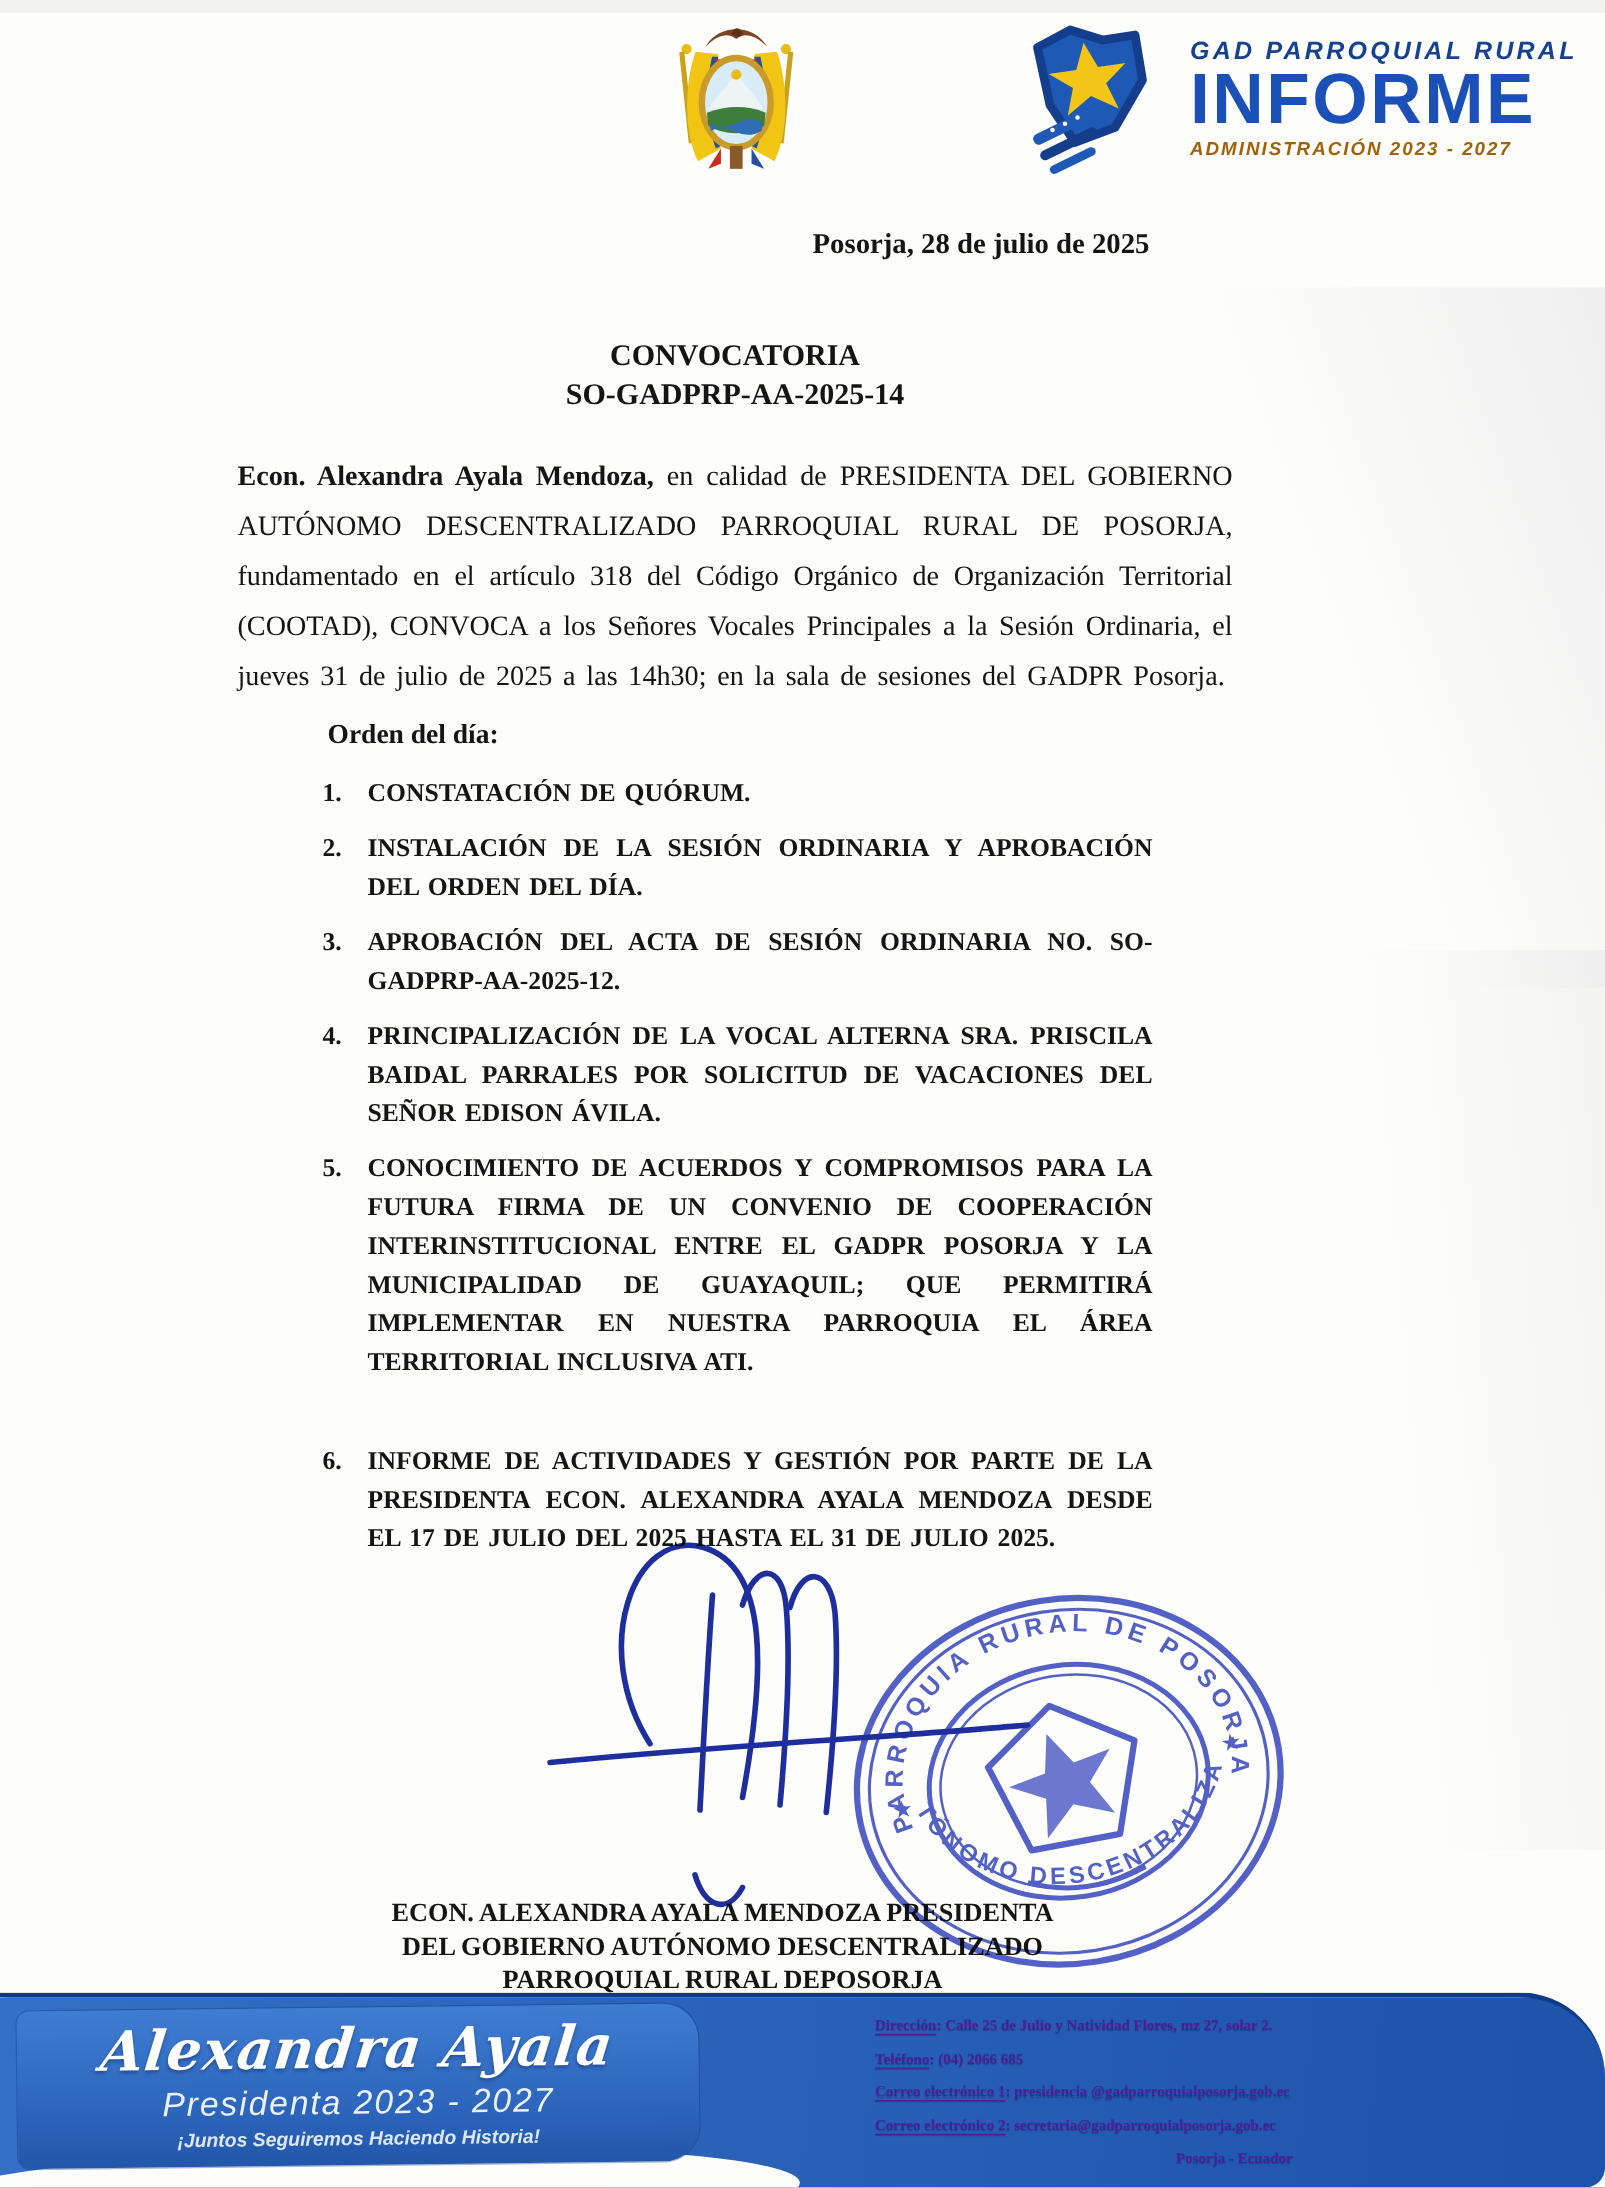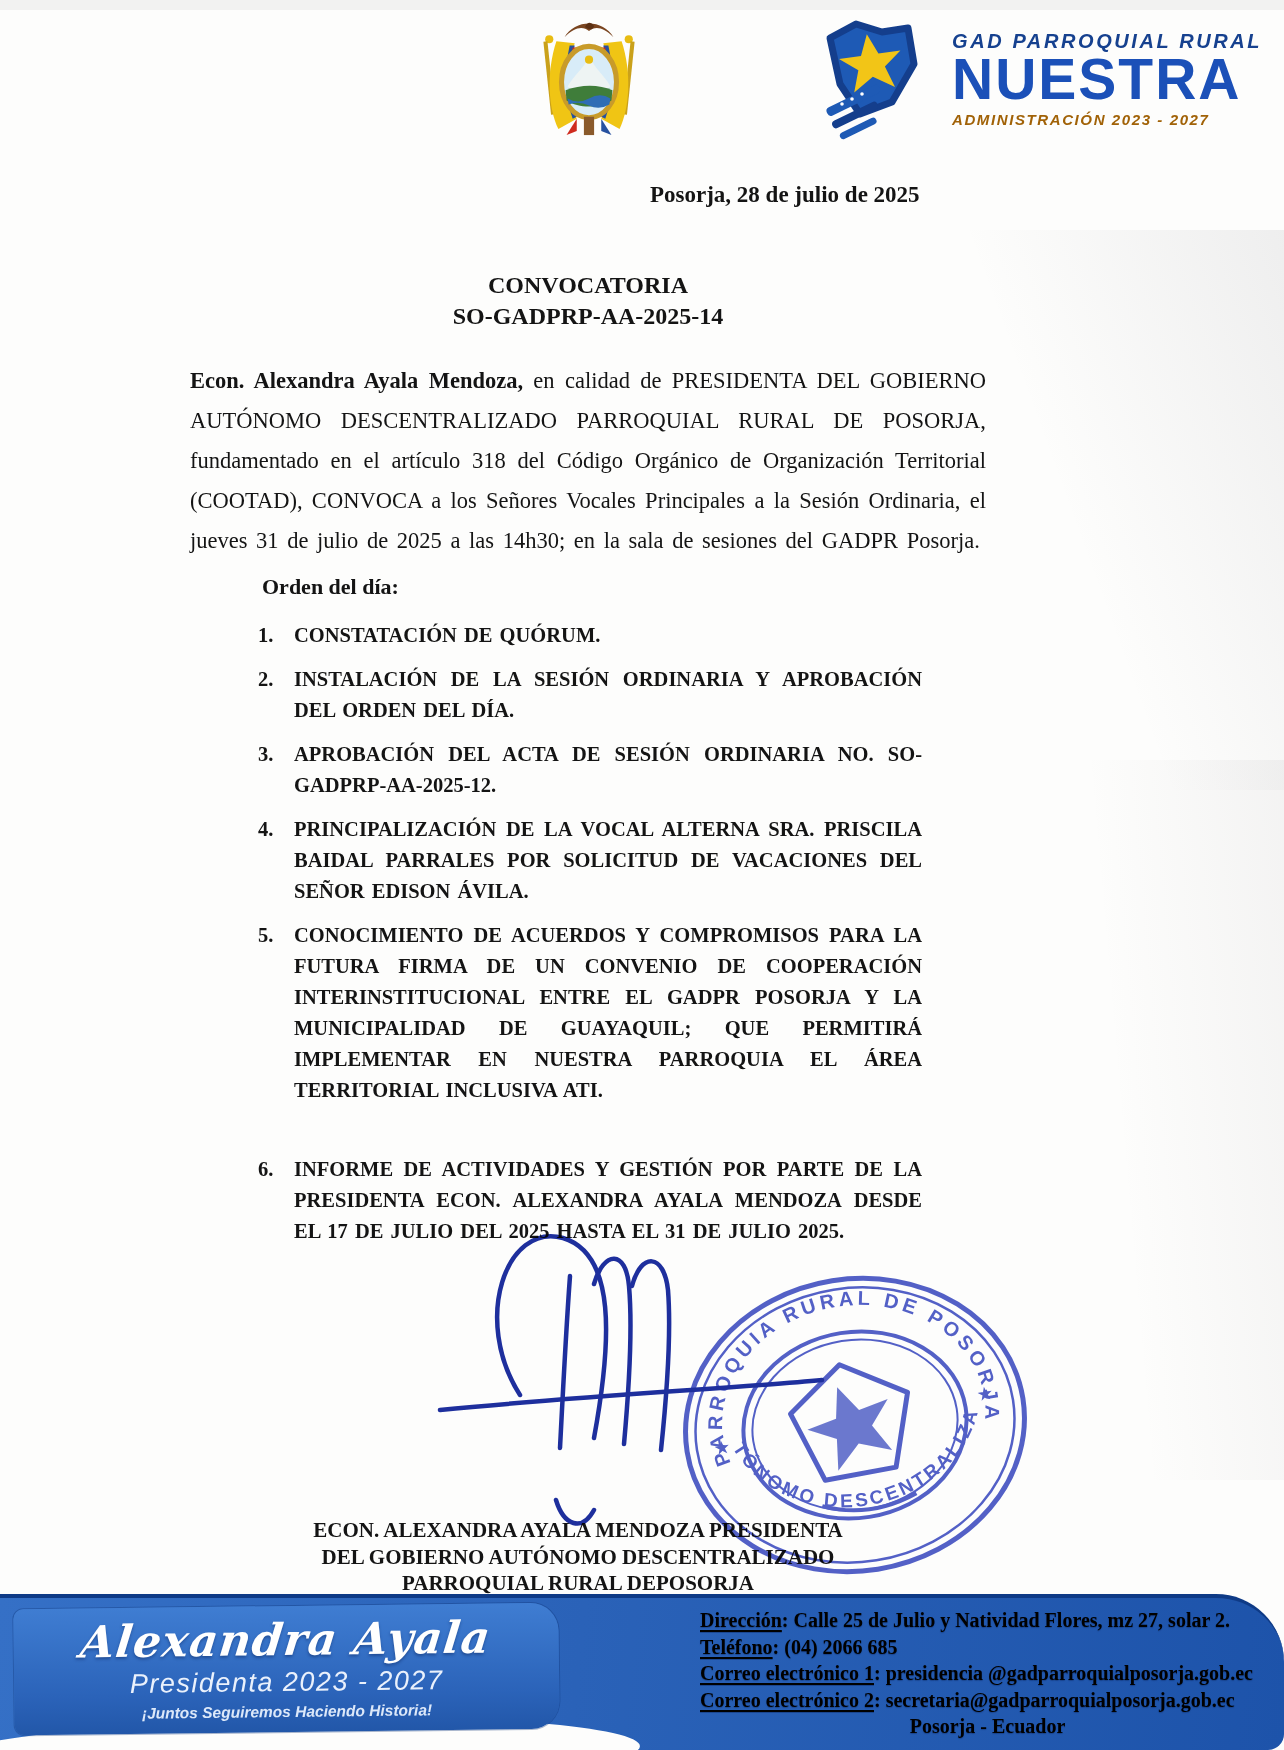--- a/index.html
+++ b/index.html
@@ -50,22 +50,22 @@
     border-radius:50%;transform:rotate(-1.3deg);}
   .ribbon{position:absolute;left:14px;top:12px;width:545px;height:126px;
     background:linear-gradient(180deg,#3f7dd2,#2b63b9 70%,#2257a9);
     border-radius:10px 28px 28px 10px;transform:rotate(-.7deg);
     box-shadow:0 0 0 1px rgba(14,52,118,.35);
     display:flex;flex-direction:column;align-items:center;justify-content:center;color:#fff;}
   .ribbon-name{font-family:"DejaVu Serif",serif;font-style:italic;font-weight:bold;font-size:44px;line-height:46px;
     transform:skewX(-7deg);text-shadow:0 2px 3px rgba(10,35,90,.45);letter-spacing:1px;}
   .ribbon-role{font-family:"Liberation Sans",sans-serif;font-style:italic;font-size:27px;color:#eaf1fc;letter-spacing:1.5px;margin-top:4px;}
   .ribbon-slogan{font-family:"Liberation Sans",sans-serif;font-style:italic;font-weight:bold;font-size:15.5px;color:#dce8f9;margin-top:5px;}
-  .contact{position:absolute;left:700px;top:13px;width:575px;color:#000000;
-    font-size:20px;font-weight:bold;line-height:26.5px;text-shadow:0 1px 1px rgba(10,35,90,.4);}
+  .contact{position:absolute;left:700px;top:13px;width:575px;color:#4c1d95;
+    font-size:12px;font-weight:bold;line-height:26.5px;text-shadow:0 1px 1px rgba(10,35,90,.4);}
   .contact .u{text-decoration:underline;text-underline-offset:3px;}
   .contact-loc{text-align:center;}
 </style>
 </head>
 <body>
 
 <div class="page">
   <div class="scan-top"></div>
   <div class="scan-wedge"></div>
   <div class="scan-streak"></div>
@@ -110,21 +110,21 @@
         <rect x="42" y="107" width="40" height="7" rx="3.5" transform="rotate(-26 62 110)"></rect>
       </g>
       <g fill="#ffffff">
         <circle cx="46" cy="86" r="1.8"></circle>
           <circle cx="56" cy="81" r="1.8"></circle>
           <circle cx="66" cy="76" r="1.8"></circle>
       </g>
     </svg>
     <div class="logo-text">
       <div class="logo-tagline">GAD PARROQUIAL RURAL</div>
-      <div class="logo-name">NUESTRA</div>
+      <div class="logo-name">INFORME</div>
       <div class="logo-admin">ADMINISTRACIÓN 2023 - 2027</div>
     </div>
   </div>
 
   <div class="date-line">Posorja, 28 de julio de 2025</div>
 
   <div class="title-block">
     <div>CONVOCATORIA</div>
     <div>SO-GADPRP-AA-2025-14</div>
   </div>

